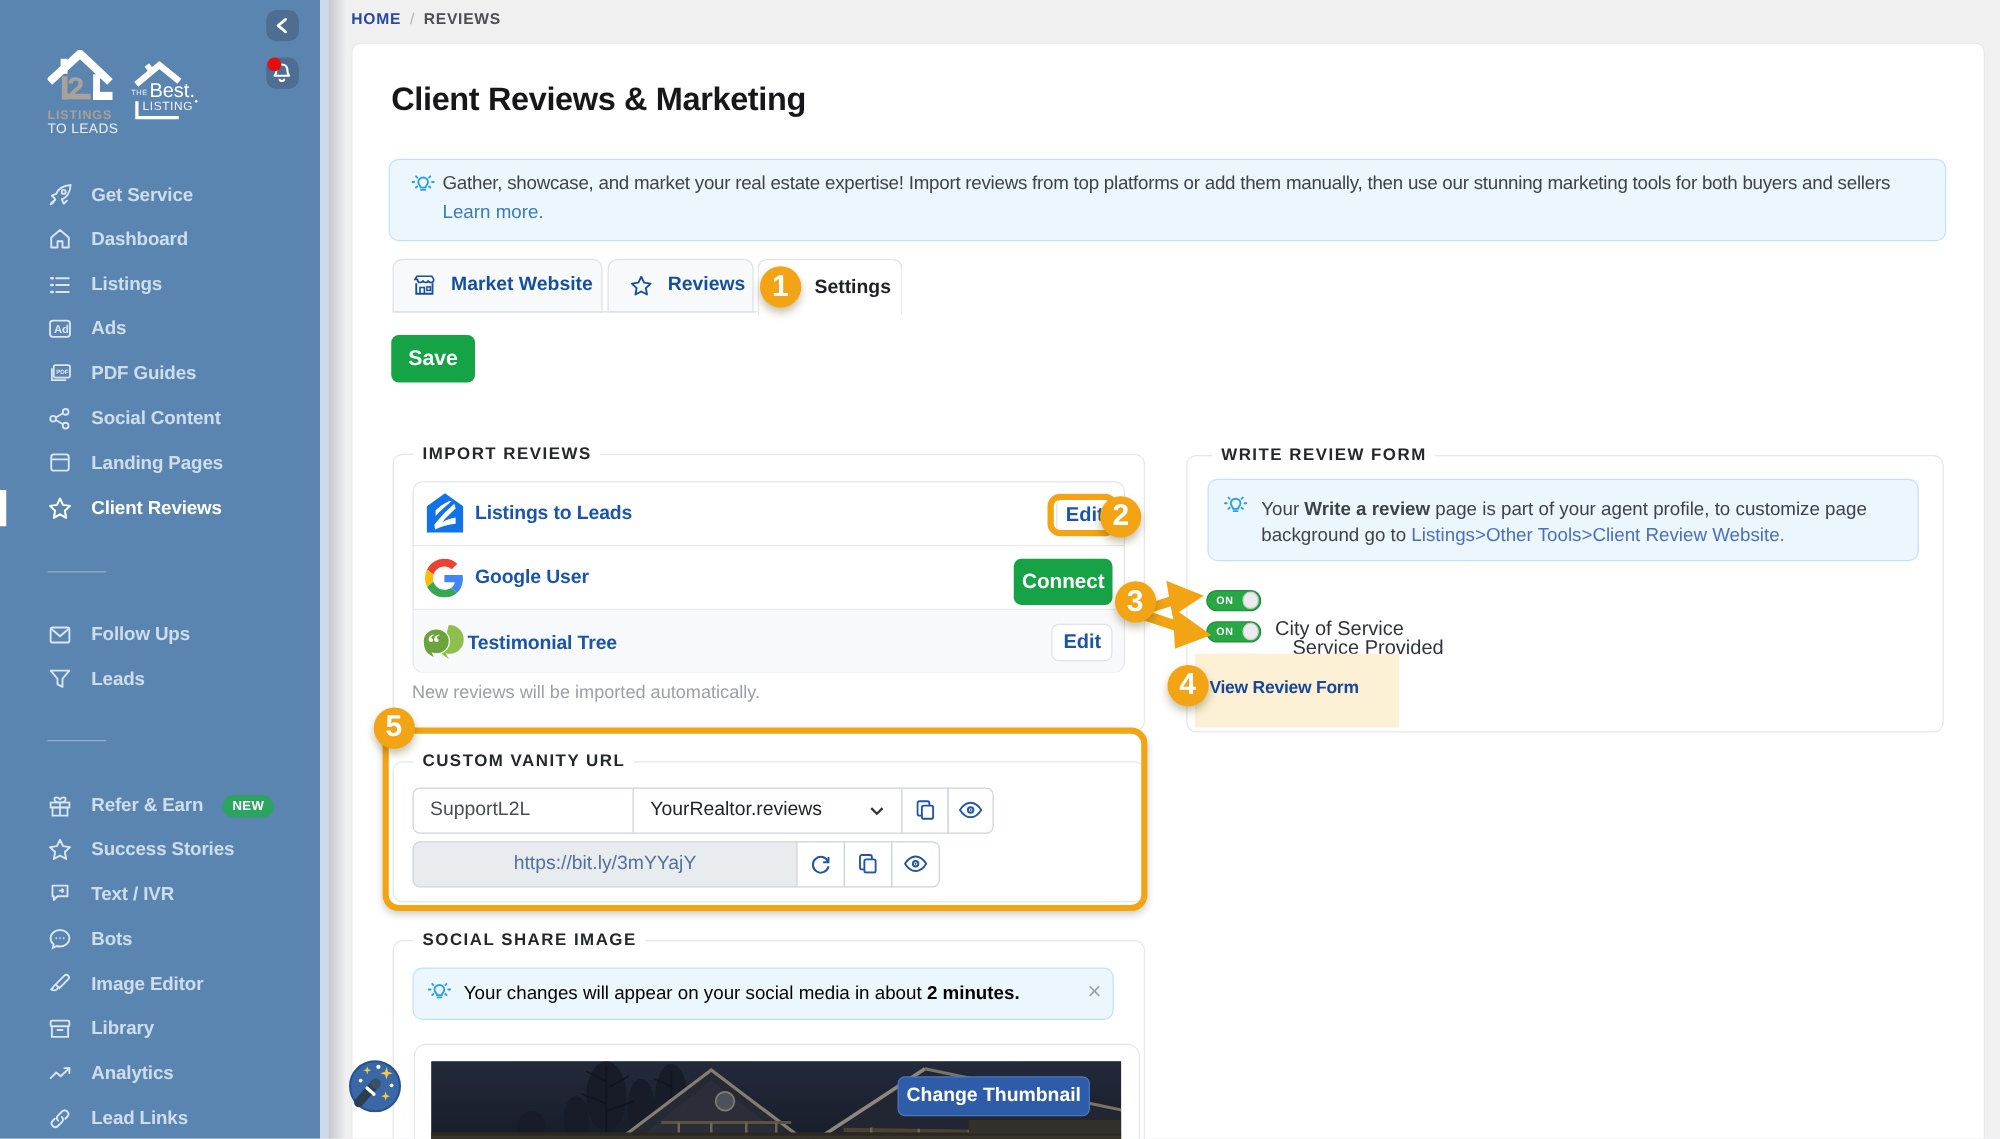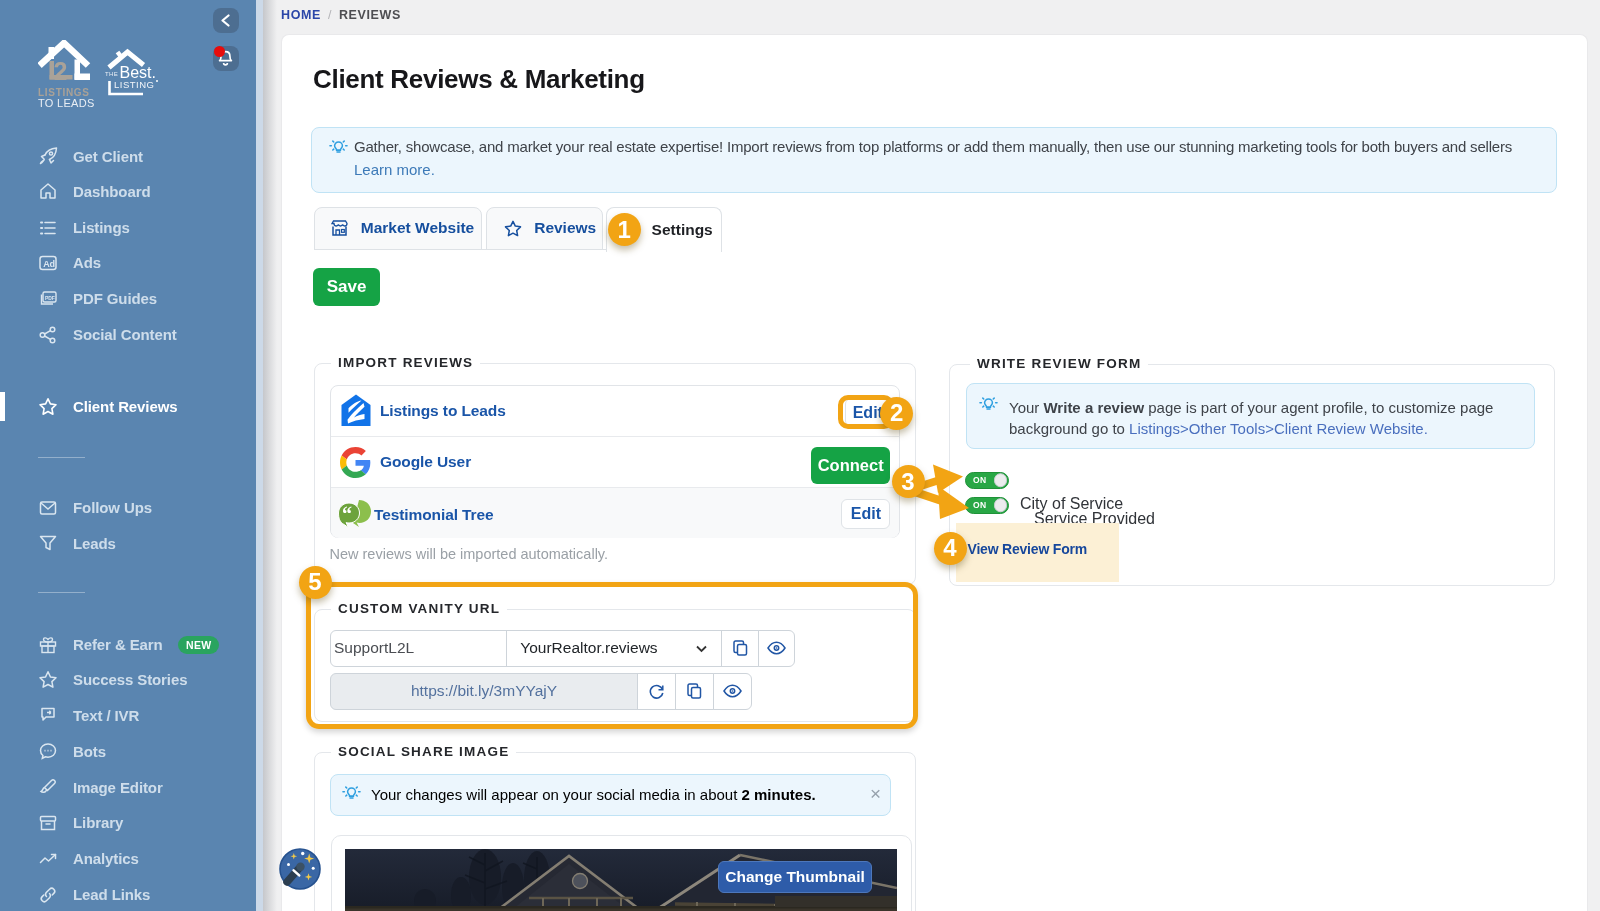--- a/index.html
+++ b/index.html
@@ -96,21 +96,21 @@
   <div class="abs" style="left:0;top:392px;width:4.5px;height:29px;background:#fff;"></div>
   <div class="abs nav-item" style="top:138.4px;">
         <svg class="ic" viewBox="0 0 20 20">
           <g fill="none" stroke="#dae6f0" stroke-width="1.5" stroke-linecap="round" stroke-linejoin="round">
             <path d="M11.5 13.5 C15 12 18 9 18.5 2 C11.5 2.5 8.5 5.5 7 9"></path>
             <path d="M7 9 L3.5 10.5 L6 13 M11.5 13.5 L13 17 L15.5 14.5"></path>
             <path d="M6.2 13.8 C5 15 4.5 17 2.5 17.5 C3 15.5 5 15 6.2 13.8"></path>
             <circle cx="13" cy="7.5" r="1.6"></circle>
           </g>
         </svg>
-        <span class="tx">Get Client</span>
+        <span class="tx">Get Service</span>
       </div>
   <div class="abs nav-item" style="top:173.2px;">
         <svg class="ic" viewBox="0 0 20 20">
           <g fill="none" stroke="#dae6f0" stroke-width="1.5" stroke-linejoin="round">
             <path d="M3 9 L10 3 L17 9 L17 17 L12 17 L12 12 L8 12 L8 17 L3 17 Z"></path>
           </g>
         </svg>
         <span class="tx">Dashboard</span>
       </div>
   <div class="abs nav-item" style="top:209.5px;">
@@ -142,20 +142,29 @@
   <div class="abs nav-item" style="top:316.5px;">
         <svg class="ic" viewBox="0 0 20 20">
           <g fill="none" stroke="#dae6f0" stroke-width="1.5">
             <circle cx="4.5" cy="10" r="2.3"></circle>
             <circle cx="14.5" cy="4.5" r="2.3"></circle>
             <circle cx="14.5" cy="15.5" r="2.3"></circle>
             <path d="M6.6 9 L12.4 5.6 M6.6 11 L12.4 14.4"></path>
           </g>
         </svg>
         <span class="tx">Social Content</span>
+      </div>
+  <div class="abs nav-item" style="top:352.3px;">
+        <svg class="ic" viewBox="0 0 20 20">
+          <g fill="none" stroke="#dae6f0" stroke-width="1.5">
+            <rect x="3" y="3.5" width="14" height="13" rx="2"></rect>
+            <path d="M3 7.5 L17 7.5"></path>
+          </g>
+        </svg>
+        <span class="tx">Landing Pages</span>
       </div>
   <div class="abs nav-item active" style="top:388.7px;padding-left:16px;">
         <svg class="ic" viewBox="0 0 20 20">
           <path d="M10 1.8 L12.4 6.9 L18 7.7 L13.9 11.6 L14.9 17.2 L10 14.5 L5.1 17.2 L6.1 11.6 L2 7.7 L7.6 6.9 Z" fill="none" stroke="#ffffff" stroke-width="1.6" stroke-linejoin="round"></path>
         </svg>
         <span class="tx">Client Reviews</span>
       </div>
   <div class="abs divider" style="top:456.5px;"></div>
   <div class="abs nav-item" style="top:489.7px;">
         <svg class="ic" viewBox="0 0 20 20">
@@ -331,21 +340,21 @@
     <polygon points="11,28.5 39,19.5 41,27 13,36"></polygon>
     <polygon points="28,9.5 58,21.5 33,38"></polygon>
     <polygon points="11,33 41,43 39,51 9,41"></polygon>
     <polygon points="33,31 64,53 35,64"></polygon>
   </g>
 </svg>
 <div class="abs numcirc" style="left:891.5px;top:465px;">3</div>
 
 <div class="abs fs" style="left:313.7px;top:608.5px;width:602.6px;height:113px;"></div>
 <div class="abs legend" style="left:331px;top:600.5px;">CUSTOM VANITY URL</div>
-<div class="abs inp" style="left:330px;top:629.5px;width:180px;border-radius:6px 0 0 6px;height:37.5px;padding-left:3px;">SupportL2L</div>
+<div class="abs inp" style="left:330px;top:629.5px;width:180px;border-radius:6px 0 0 6px;height:37.5px;padding-left:13px;">SupportL2L</div>
 <div class="abs inp" style="left:506.3px;top:629.5px;width:216px;height:37.5px;padding-left:13px;color:#212529;">YourRealtor.reviews
   <svg style="position:absolute;right:14px;top:14px;" width="11" height="8" viewBox="0 0 11 8">
         <path d="M1 1.5 L5.5 6 L10 1.5" fill="none" stroke="#333" stroke-width="1.8"></path>
       </svg>
 </div>
 <div class="abs igbtn" style="left:721.3px;top:629.5px;width:37.5px;height:37.5px;">
   <svg width="15" height="16" viewBox="0 0 15 16">
         <g fill="none" stroke="#2156a5" stroke-width="1.5">
           <rect x="4.5" y="4.5" width="9" height="10.5" rx="1.5"></rect>
           <path d="M10.5 4.5 L10.5 2.6 C10.5 1.7 10 1 9 1 L2.5 1 C1.6 1 1 1.7 1 2.6 L1 11 C1 11.9 1.6 12.5 2.5 12.5 L4.5 12.5"></path>

